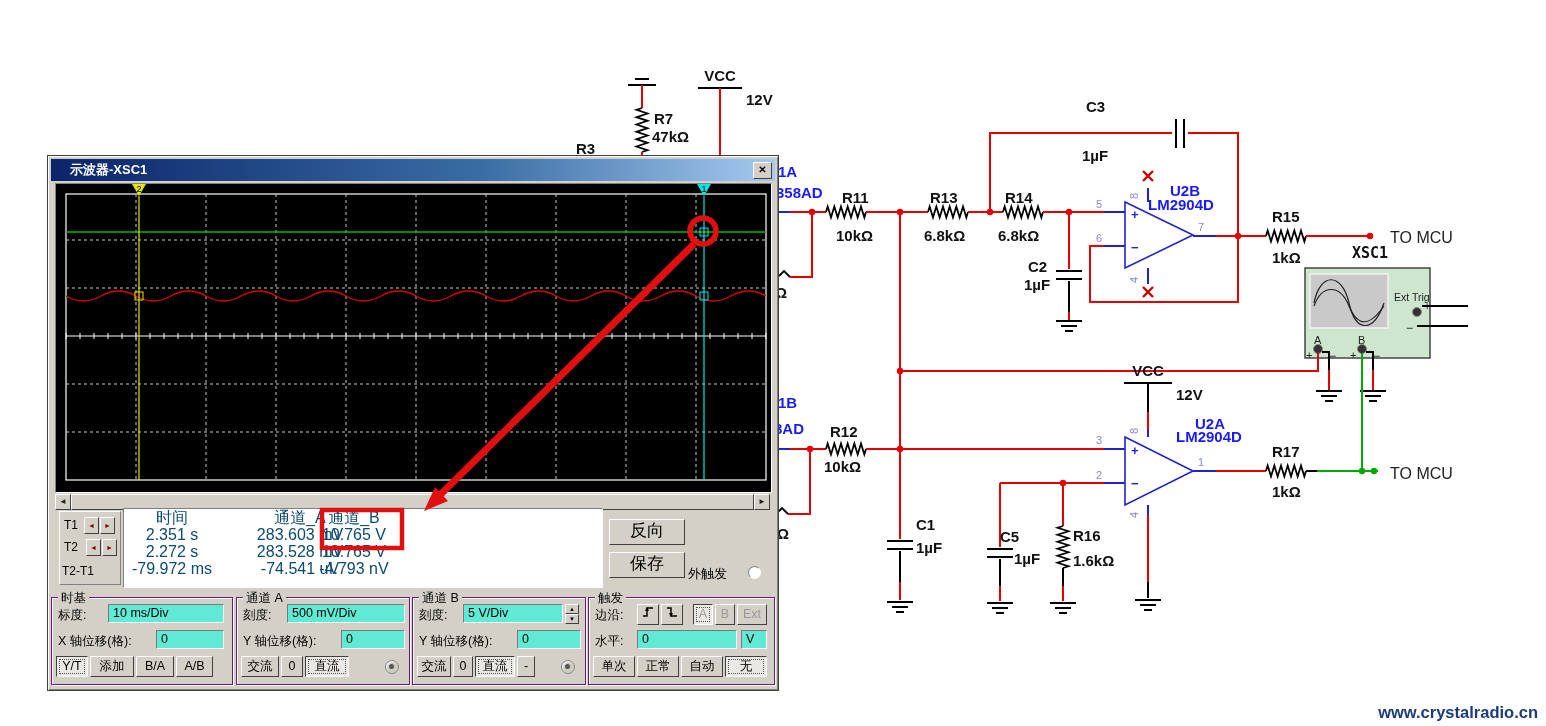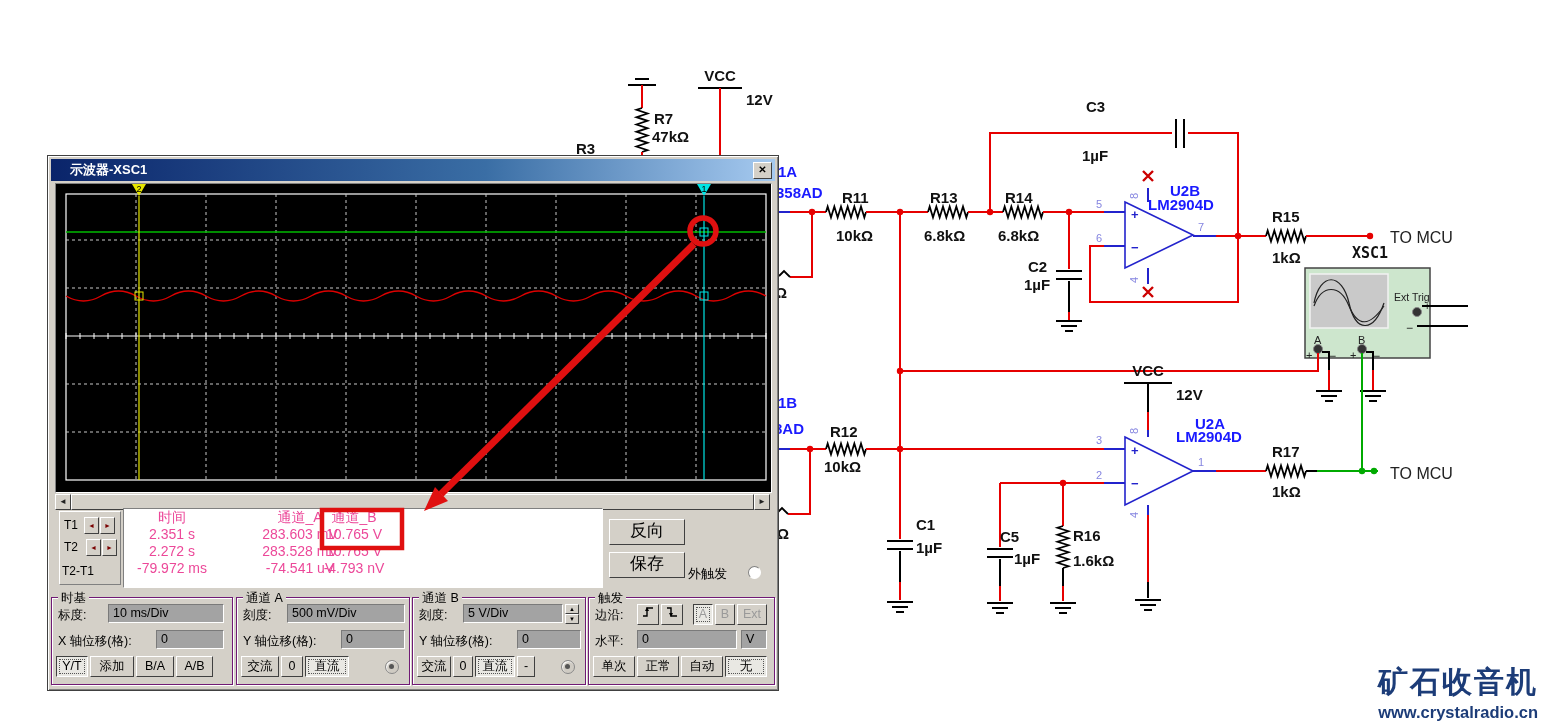--- a/index.html
+++ b/index.html
@@ -41,34 +41,34 @@
   #sthumb{position:absolute;left:16px;top:0;width:683px;height:16px;background:#d4d0c8;border:1px solid;
     border-color:#fff #404040 #404040 #fff;box-sizing:border-box;}
   
   #cursorbox{position:absolute;left:11px;top:355px;width:60px;height:72px;background:#d4d0c8;
     border:1px solid;border-color:#fff #808080 #808080 #fff;font-size:12px;color:#000;}
   .curlab{position:absolute;left:4px;}
   .curbtn{position:absolute;width:15px;height:17px;background:#d4d0c8;border:1px solid;
     border-color:#fff #404040 #404040 #fff;box-sizing:border-box;font-size:7px;color:#7a0000;
     text-align:center;line-height:15px;cursor:pointer;}
   #readings{position:absolute;left:75px;top:352px;width:478px;height:78px;background:#fff;
-    border:1px solid;border-color:#808080 #fff #fff #808080;font-size:14px;color:#ec4899;}
+    border:1px solid;border-color:#808080 #fff #fff #808080;font-size:16px;color:#0c4a6e;}
   .rcol{position:absolute;top:0;text-align:center;}
   .rcol div{height:17px;line-height:17px;white-space:nowrap;}
   .sidebtn{position:absolute;left:561px;width:74px;height:24px;background:#d4d0c8;border:1px solid;
     border-color:#fff #404040 #404040 #fff;font-size:17px;text-align:center;line-height:22px;cursor:pointer;}
   #extlab{position:absolute;left:640px;top:409px;font-size:13px;}
   #extradio{position:absolute;left:700px;top:410px;width:11px;height:11px;border-radius:50%;
     background:#fff;border:1px solid;border-color:#808080 #fff #fff #808080;}
   
   .group{position:absolute;top:441px;height:86px;border:1px solid #701a75;
     box-shadow:inset 1px 1px 0 #fff,1px 1px 0 #fff;font-size:12.5px;color:#000;}
   .gcap{position:absolute;top:-8px;left:6px;background:#d4d0c8;padding:0 3px;font-size:12.5px;}
   .grow{position:absolute;left:6px;white-space:nowrap;}
-  .field{position:absolute;height:19px;background:#a3a3a3;border:1px solid;
+  .field{position:absolute;height:19px;background:#5eead4;border:1px solid;
     border-color:#7a7a7a #fff #fff #7a7a7a;box-sizing:border-box;font-size:12.5px;
     line-height:17px;padding-left:4px;color:#000;}
   .pbtn{position:absolute;height:21px;background:#d4d0c8;border:1px solid;
     border-color:#fff #404040 #404040 #fff;box-sizing:border-box;font-size:12.5px;
     text-align:center;line-height:18px;cursor:pointer;}
   .pressed{border-color:#404040 #fff #fff #404040;background:#e9e8e3;
     outline:1px dotted #555;outline-offset:-4px;}
   .graytxt{color:#9a9a9a;}
   .ind{position:absolute;width:12px;height:12px;border-radius:50%;background:#cfcbc3;
     border:1px solid #888;box-shadow:inset 1px 1px 1px #fff;}
@@ -517,15 +517,14 @@
 </div>
 
 <svg id="overlay" width="1546" height="726" viewBox="0 0 1546 726">
   <circle cx="703" cy="231" r="13" fill="none" stroke="#e01010" stroke-width="5.5"></circle>
   <line x1="694" y1="244" x2="441" y2="494" stroke="#e01010" stroke-width="7"></line>
   <polygon points="424,511 448,501 435,487" fill="#e01010"></polygon>
   <rect x="322" y="510" width="80" height="38" fill="none" stroke="#e01010" stroke-width="4.5"></rect>
 </svg>
 
 <div id="watermark">
-  <div id="wm-title" style="color: rgb(28, 60, 120);">矿石收音机</div>
   <div id="wm-url" style="color: rgb(28, 60, 120);">www.crystalradio.cn</div>
 </div>
 
 </body></html>

